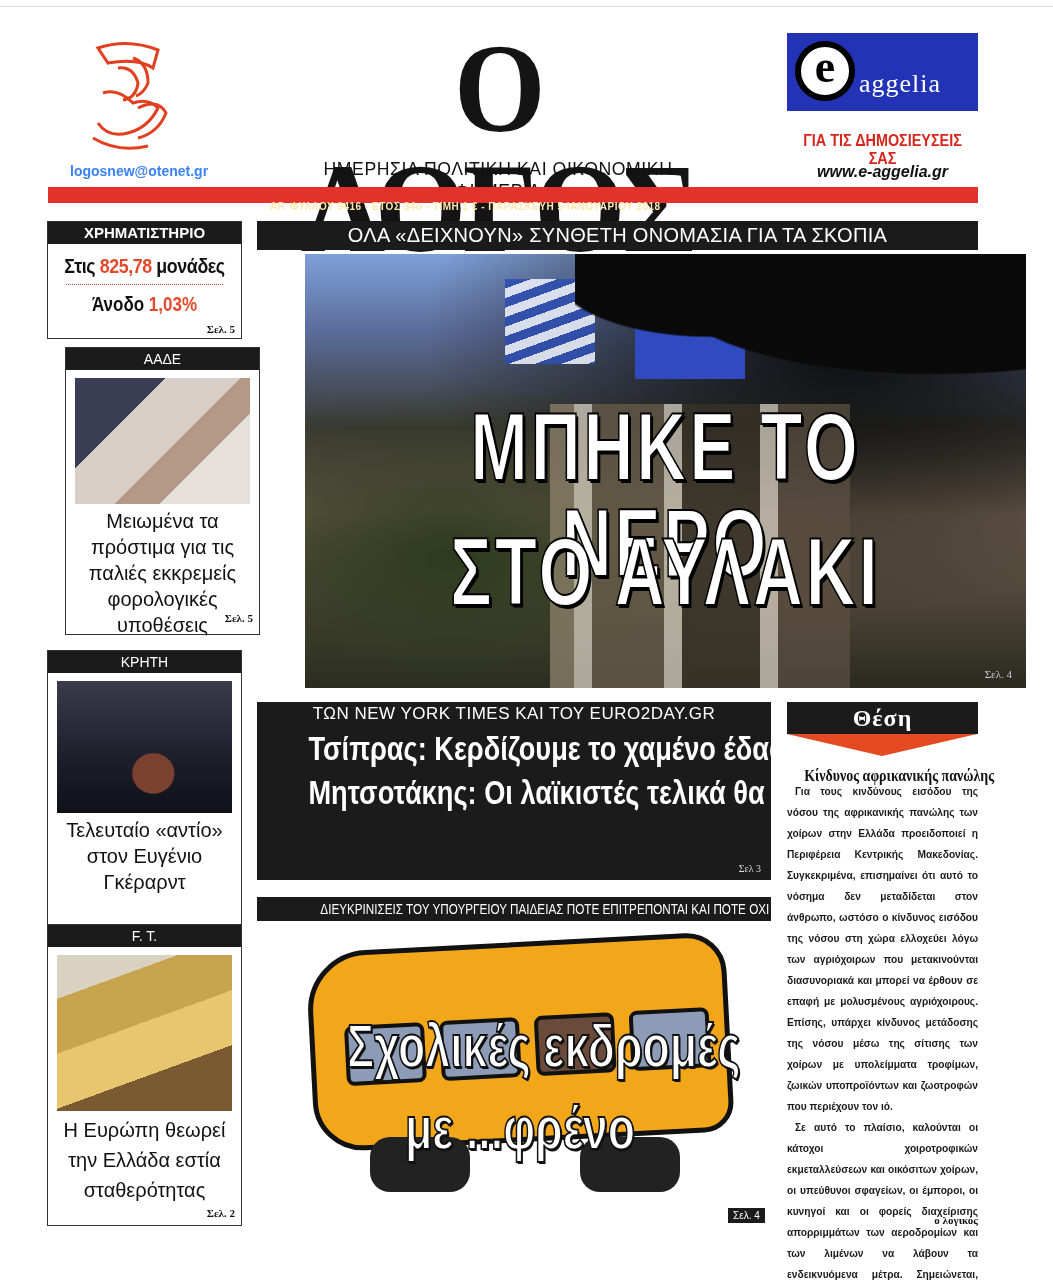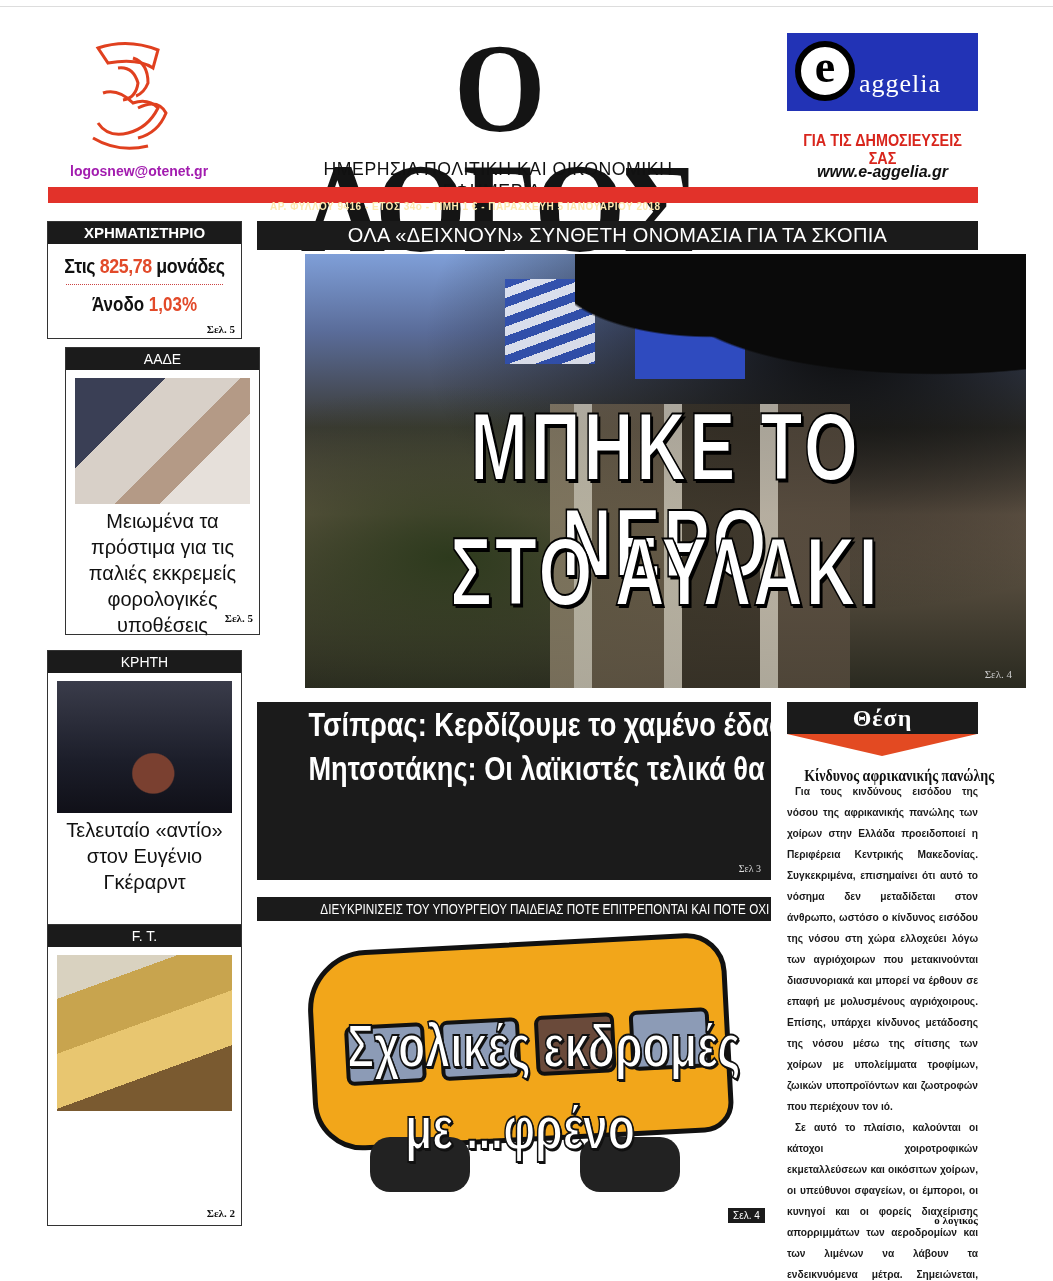--- a/index.html
+++ b/index.html
@@ -2,21 +2,21 @@
 <html><head>
 <meta charset="utf-8">
 <style>
   * { box-sizing: border-box; margin: 0; padding: 0; }
   body { width: 1053px; height: 1281px; background: #fff; position: relative; overflow: hidden; font-family: "Liberation Sans", sans-serif; color: #111; }
   .abs { position: absolute; }
   .topline { left: 0; top: 6px; width: 1053px; height: 1px; background: #ddd; }
 
   
   .logo-art { left: 78px; top: 38px; width: 100px; height: 120px; }
-  .email { left: 70px; top: 163px; width: 180px; font-size: 14px; font-weight: bold; color: #a21caf; }
+  .email { left: 70px; top: 163px; width: 180px; font-size: 14px; font-weight: bold; color: #3b82f6; }
   .title { left: 258px; top: 28px; width: 480px; font-family: "Liberation Serif", serif; font-weight: bold; font-size: 128px; line-height: 120px; letter-spacing: -4px; text-align: center; transform: scaleX(0.92); transform-origin: center top; color: #141414; }
   .subtitle { left: 258px; top: 158px; width: 480px; font-size: 19px; text-align: center; letter-spacing: 0.6px; color: #111; transform: scaleX(0.93); }
   .eagg { left: 787px; top: 33px; width: 191px; height: 78px; background: #2233b6; }
   .eagg-e { position: absolute; left: 8px; top: 8px; width: 60px; height: 60px; border-radius: 50%; background: #fff; border: 6px solid #000; font-family: "Liberation Serif", serif; font-size: 46px; font-weight: bold; line-height: 40px; text-align: center; color: #000; }
   .eagg-t { position: absolute; left: 72px; top: 36px; font-family: "Liberation Serif", serif; font-size: 26px; color: #fff; letter-spacing: 1px; }
   .eagg-sub { left: 787px; top: 132px; width: 191px; font-size: 16px; font-weight: bold; color: #d8251c; text-align: center; transform: scaleX(0.9); }
   .eagg-url { left: 787px; top: 163px; width: 191px; font-size: 16px; font-weight: bold; font-style: italic; text-align: center; color: #111; }
   .redbar { left: 48px; top: 187px; width: 930px; height: 16px; background: #e2322a; }
   .redbar span { position: absolute; left: 222px; top: 1px; font-size: 10px; font-weight: bold; color: #fde9b0; letter-spacing: 0.5px; white-space: nowrap; margin-top: 13px; }
 
@@ -131,35 +131,37 @@
 <div class="lbox" style="top:650px;height:310px;">
   <div class="hdr">ΚΡΗΤΗ</div>
   <div class="photo" style="height:132px; background: radial-gradient(ellipse at 55% 70%, #7a4030 0 15%, rgba(0,0,0,0) 16%), linear-gradient(180deg, #3a3c4a 0%, #1c1e2a 60%, #101018 100%);"></div>
   <div class="cap">Τελευταίο «αντίο» στον Ευγένιο Γκέραρντ</div>
   <div class="pg" style="bottom:6px;">Σελ. 8</div>
 </div>
 
 <div class="lbox" style="top:924px;height:302px;">
   <div class="hdr">F. T.</div>
   <div class="photo" style="height:156px; background: linear-gradient(160deg, #d9d2c0 0 20%, #c8a44e 20% 45%, #e8c670 45% 70%, #7a5a30 70% 100%);"></div>
+  <div class="cap" style="line-height:30px;">Η Ευρώπη θεωρεί την Ελλάδα εστία σταθερότητας</div>
   <div class="pg" style="bottom:6px;">Σελ. 2</div>
 </div>
 
 <div class="abs strip">ΟΛΑ «ΔΕΙΧΝΟΥΝ» ΣΥΝΘΕΤΗ ΟΝΟΜΑΣΙΑ ΓΙΑ ΤΑ ΣΚΟΠΙΑ</div>
 <div class="abs mainphoto">
   <div class="flag-gr"></div>
   <div class="flag-eu"></div>
   <div class="leaves"></div>
   <div class="building"></div>
   <div class="hl hl1">ΜΠΗΚΕ ΤΟ ΝΕΡΟ</div>
   <div class="hl hl2">ΣΤΟ ΑΥΛΑΚΙ</div>
   <div class="mp-pg">Σελ. 4</div>
 </div>
 
 <div class="abs debate">
+  <div class="sm">ΤΩΝ NEW YORK TIMES ΚΑΙ ΤΟΥ EURO2DAY.GR</div>
   <div class="big">Τσίπρας: Κερδίζουμε το χαμένο έδαφος</div>
   <div class="big">Μητσοτάκης: Οι λαϊκιστές τελικά θα χάσουν</div>
   <div class="pg3">Σελ 3</div>
 </div>
 
 <div class="abs edustrip">
   <span>ΔΙΕΥΚΡΙΝΙΣΕΙΣ ΤΟΥ ΥΠΟΥΡΓΕΙΟΥ ΠΑΙΔΕΙΑΣ ΠΟΤΕ ΕΠΙΤΡΕΠΟΝΤΑΙ ΚΑΙ ΠΟΤΕ ΟΧΙ</span>
 </div>
 
 <div class="abs bus">

